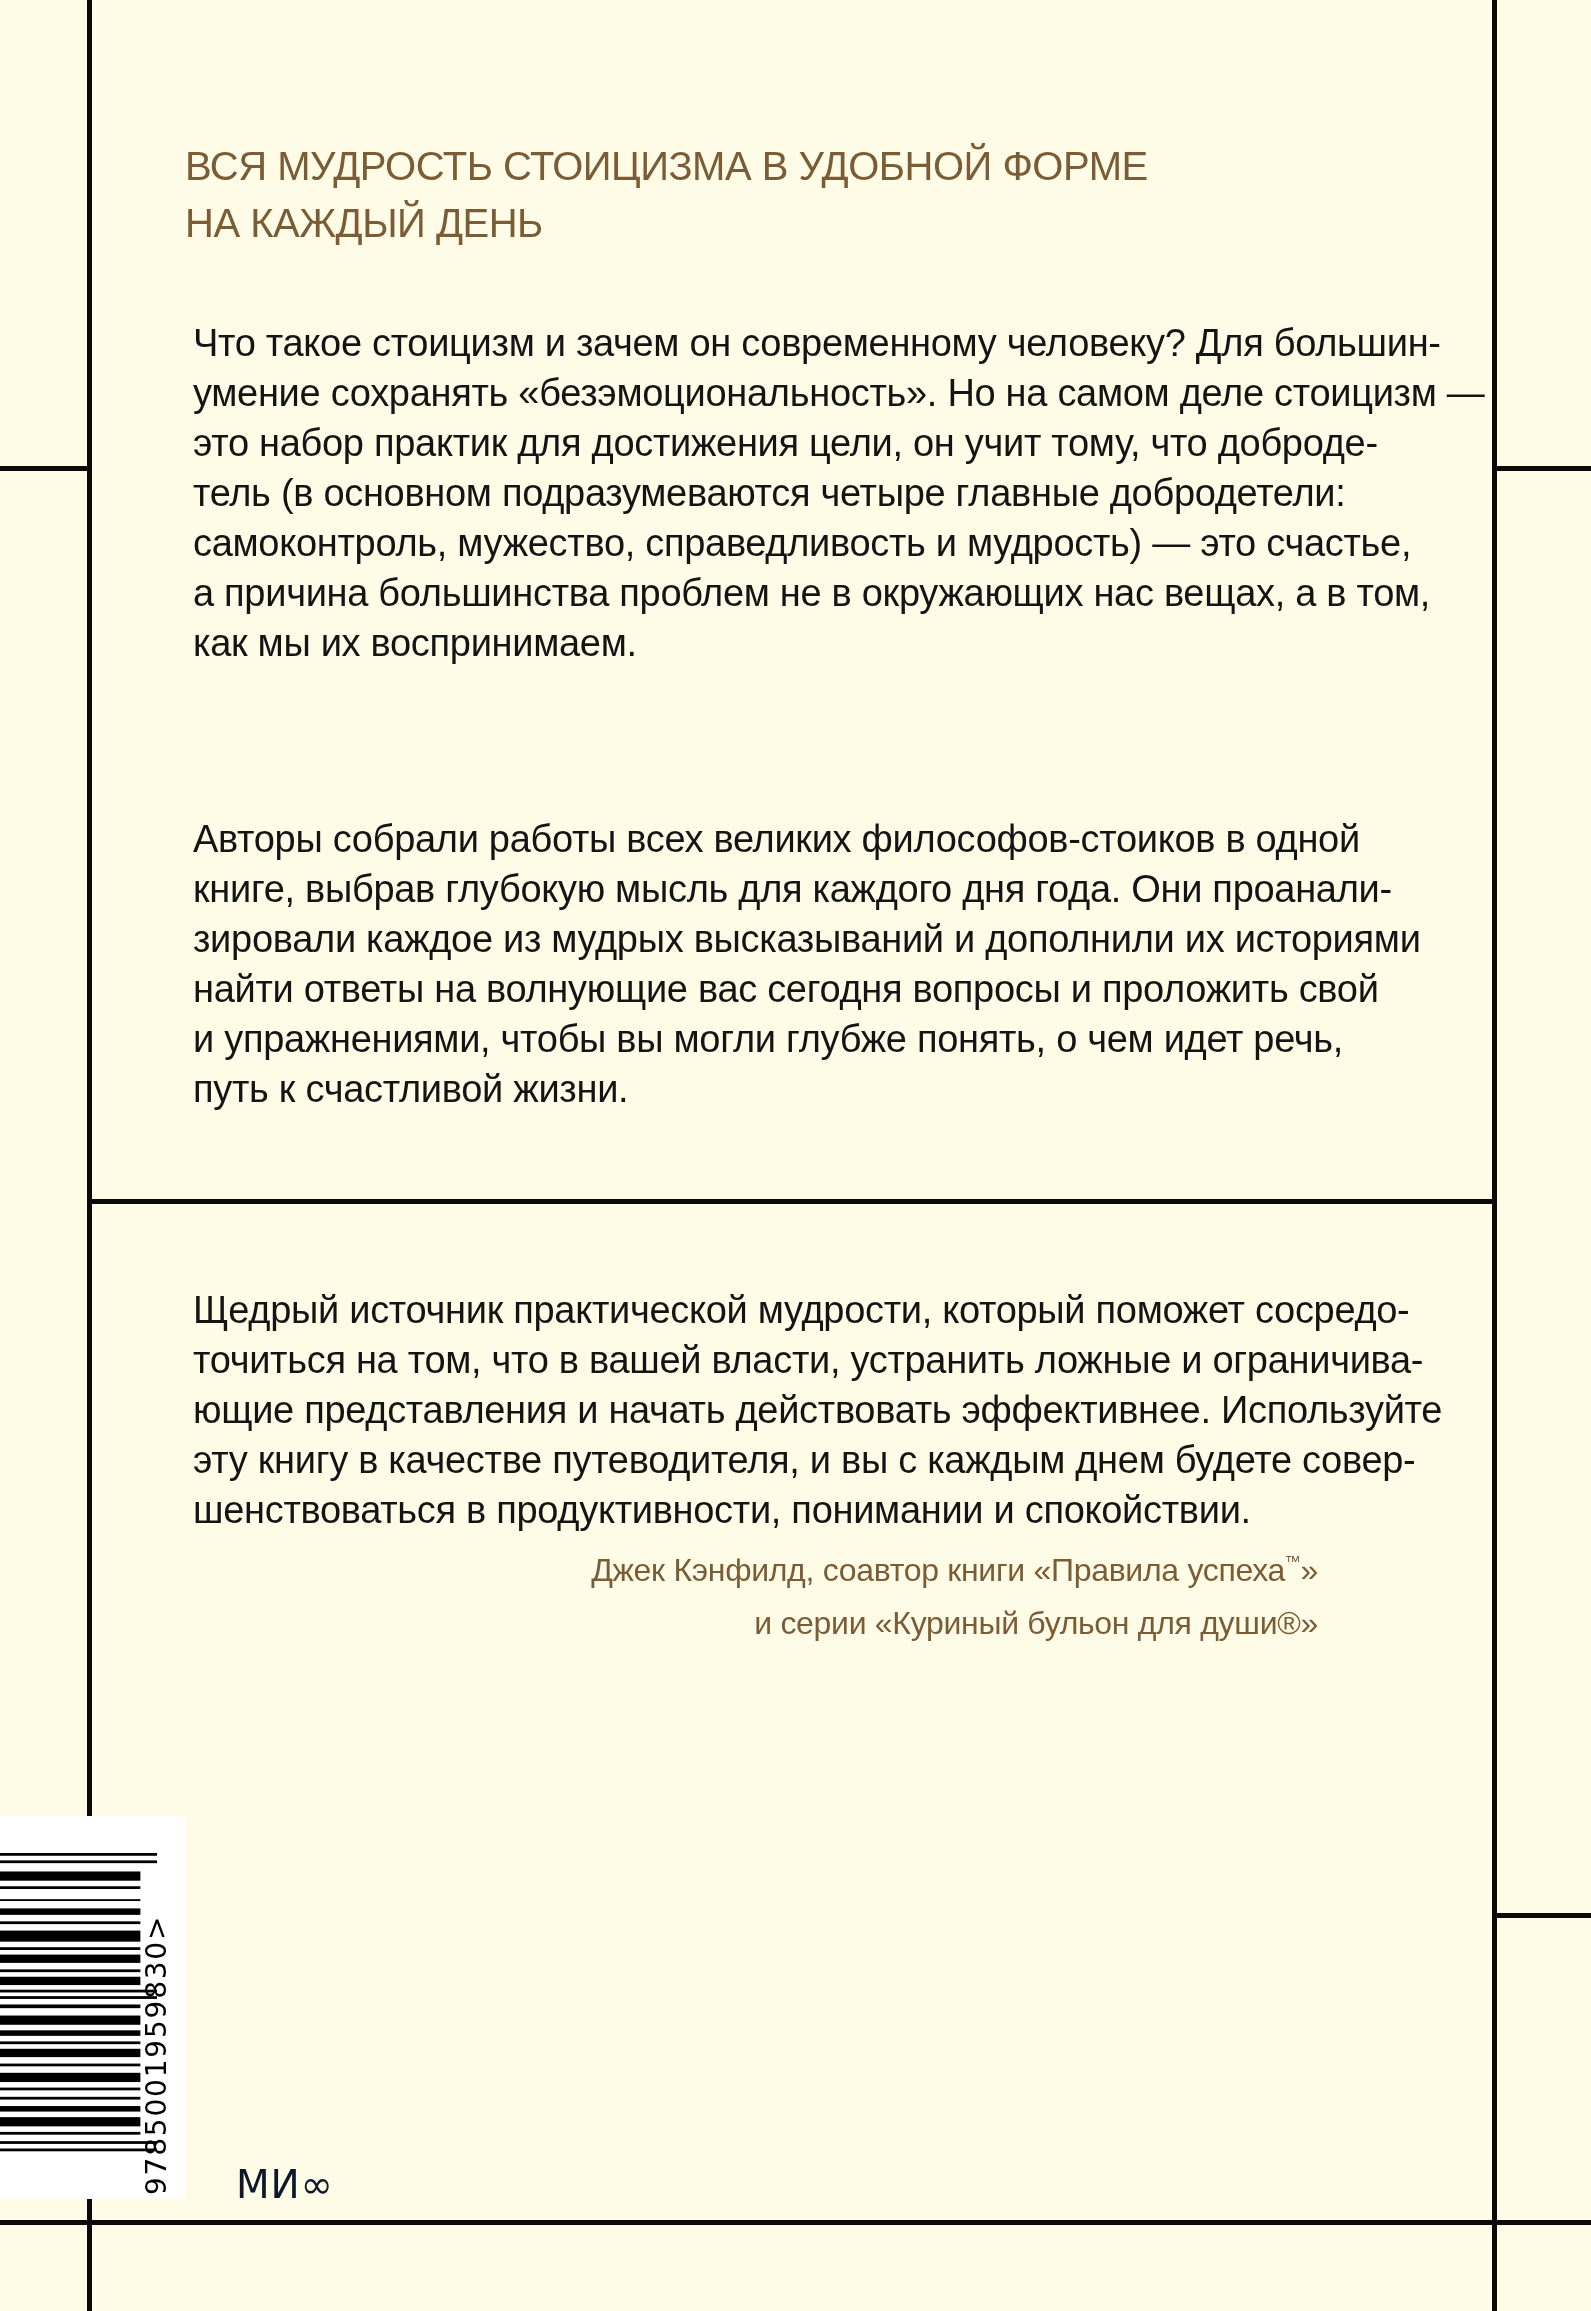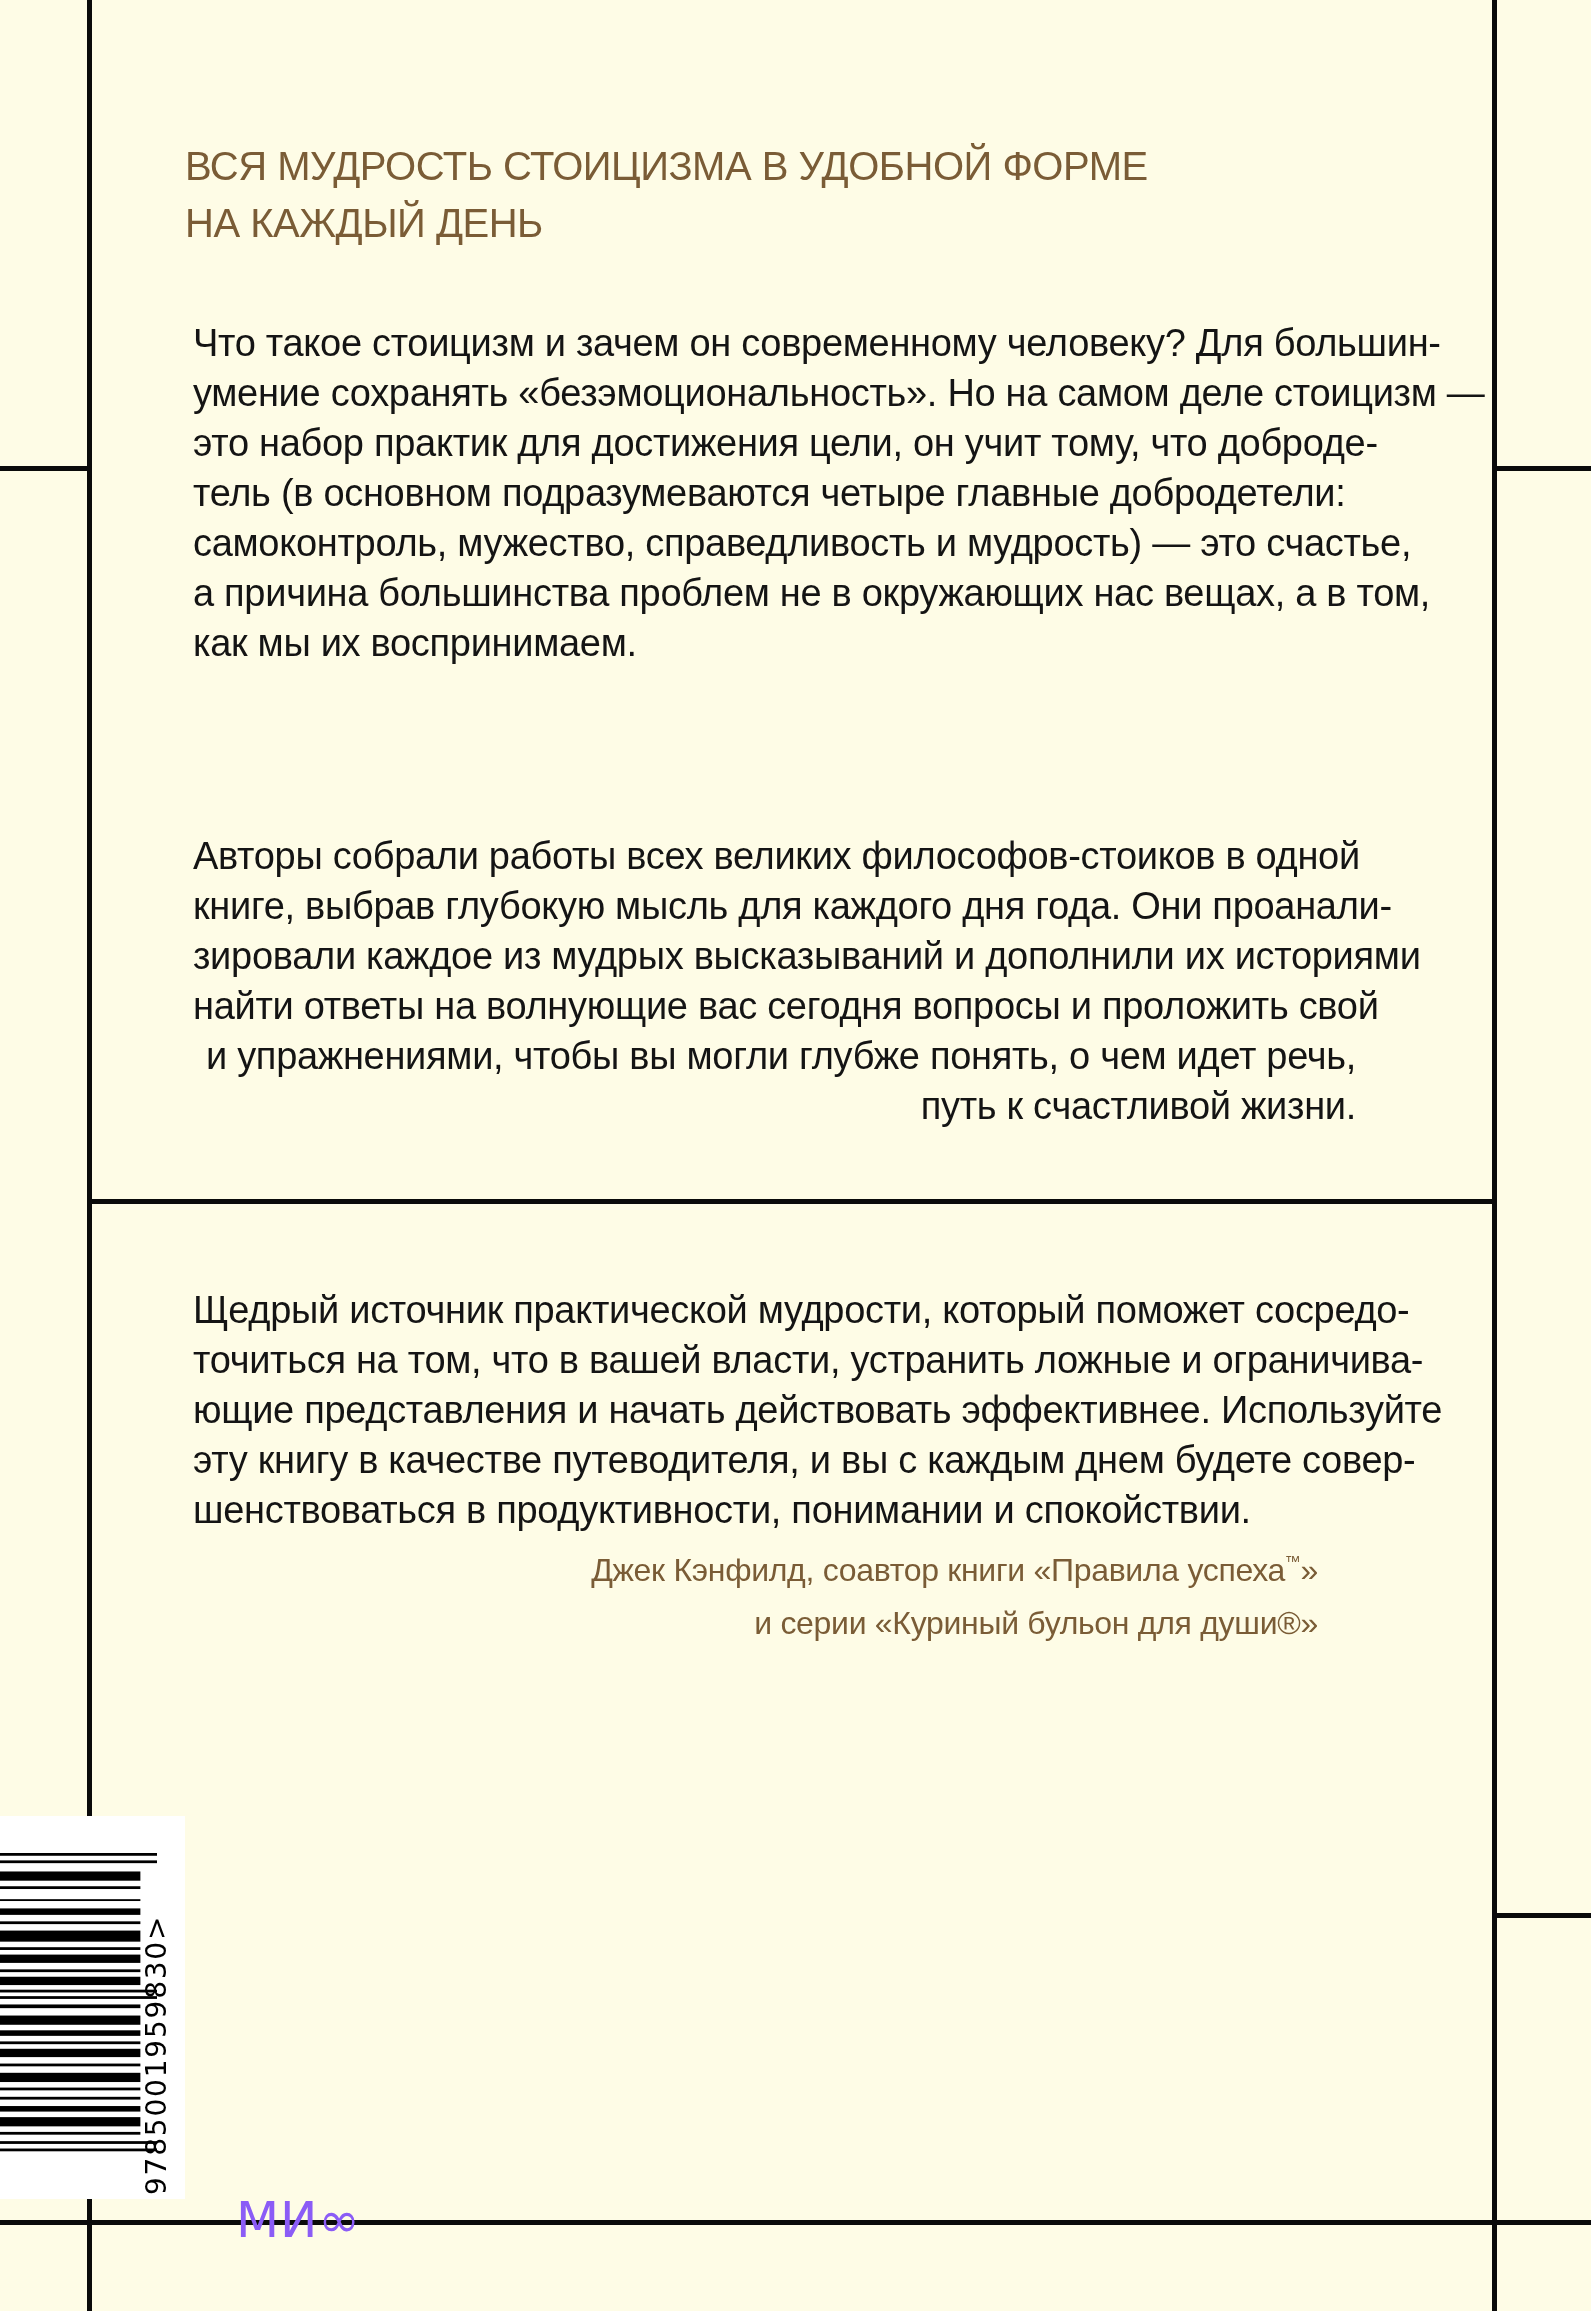--- a/index.html
+++ b/index.html
@@ -26,21 +26,21 @@
   }
   .heading span { display: block; white-space: nowrap; }
 
   .para {
     position: absolute; left: 185px; width: 1163px;
     font-size: 38px; line-height: 50px; color: #141414;
     letter-spacing: -0.3px; margin: 8px;
   }
   .para span { display: block; white-space: nowrap; }
   .p1 { top: 310px; }
-  .p2 { top: 823px; text-align: right; }
+  .p2 { top: 806px; }
   .p3 { top: 1277px; }
 
   .attribution {
     position: absolute; right: 273px; top: 1535px; text-align: right;
     color: #7a5c36; font-size: 32px; line-height: 53px; letter-spacing: -0.3px;
   }
   .attribution span { display: block; white-space: nowrap; }
   .attribution sup { font-size: 15.7px; vertical-align: 14px; }
 
   .barcode-box {
@@ -51,22 +51,22 @@
     position: absolute; left: 0; top: 37px; width: 157px; height: 314px;
   }
   .barcode-num {
     position: absolute; left: 138px; top: 18.5px; width: 37px; height: 360px;
     writing-mode: vertical-rl; transform: rotate(180deg);
     font-family: "DejaVu Sans", sans-serif; font-size: 28px; letter-spacing: 1.8px;
     display: flex; align-items: center; justify-content: flex-start; color: #000;
   }
   .logo {
     position: absolute; left: 236px; top: 2160px;
-    font-family: "DejaVu Sans", sans-serif; font-size: 50px; line-height: 50px;
-    color: #8b5cf6; letter-spacing: 0.9px; margin-top: 35px;
+    font-family: "DejaVu Sans", sans-serif; font-size: 39px; line-height: 50px;
+    color: #0f172a; letter-spacing: 0.9px;
   }
 </style>
 </head>
 <body>
 
 <div class="rule v-left"></div>
 <div class="rule v-right"></div>
 <div class="rule h-top-left"></div>
 <div class="rule h-top-right"></div>
 <div class="rule h-mid"></div>

